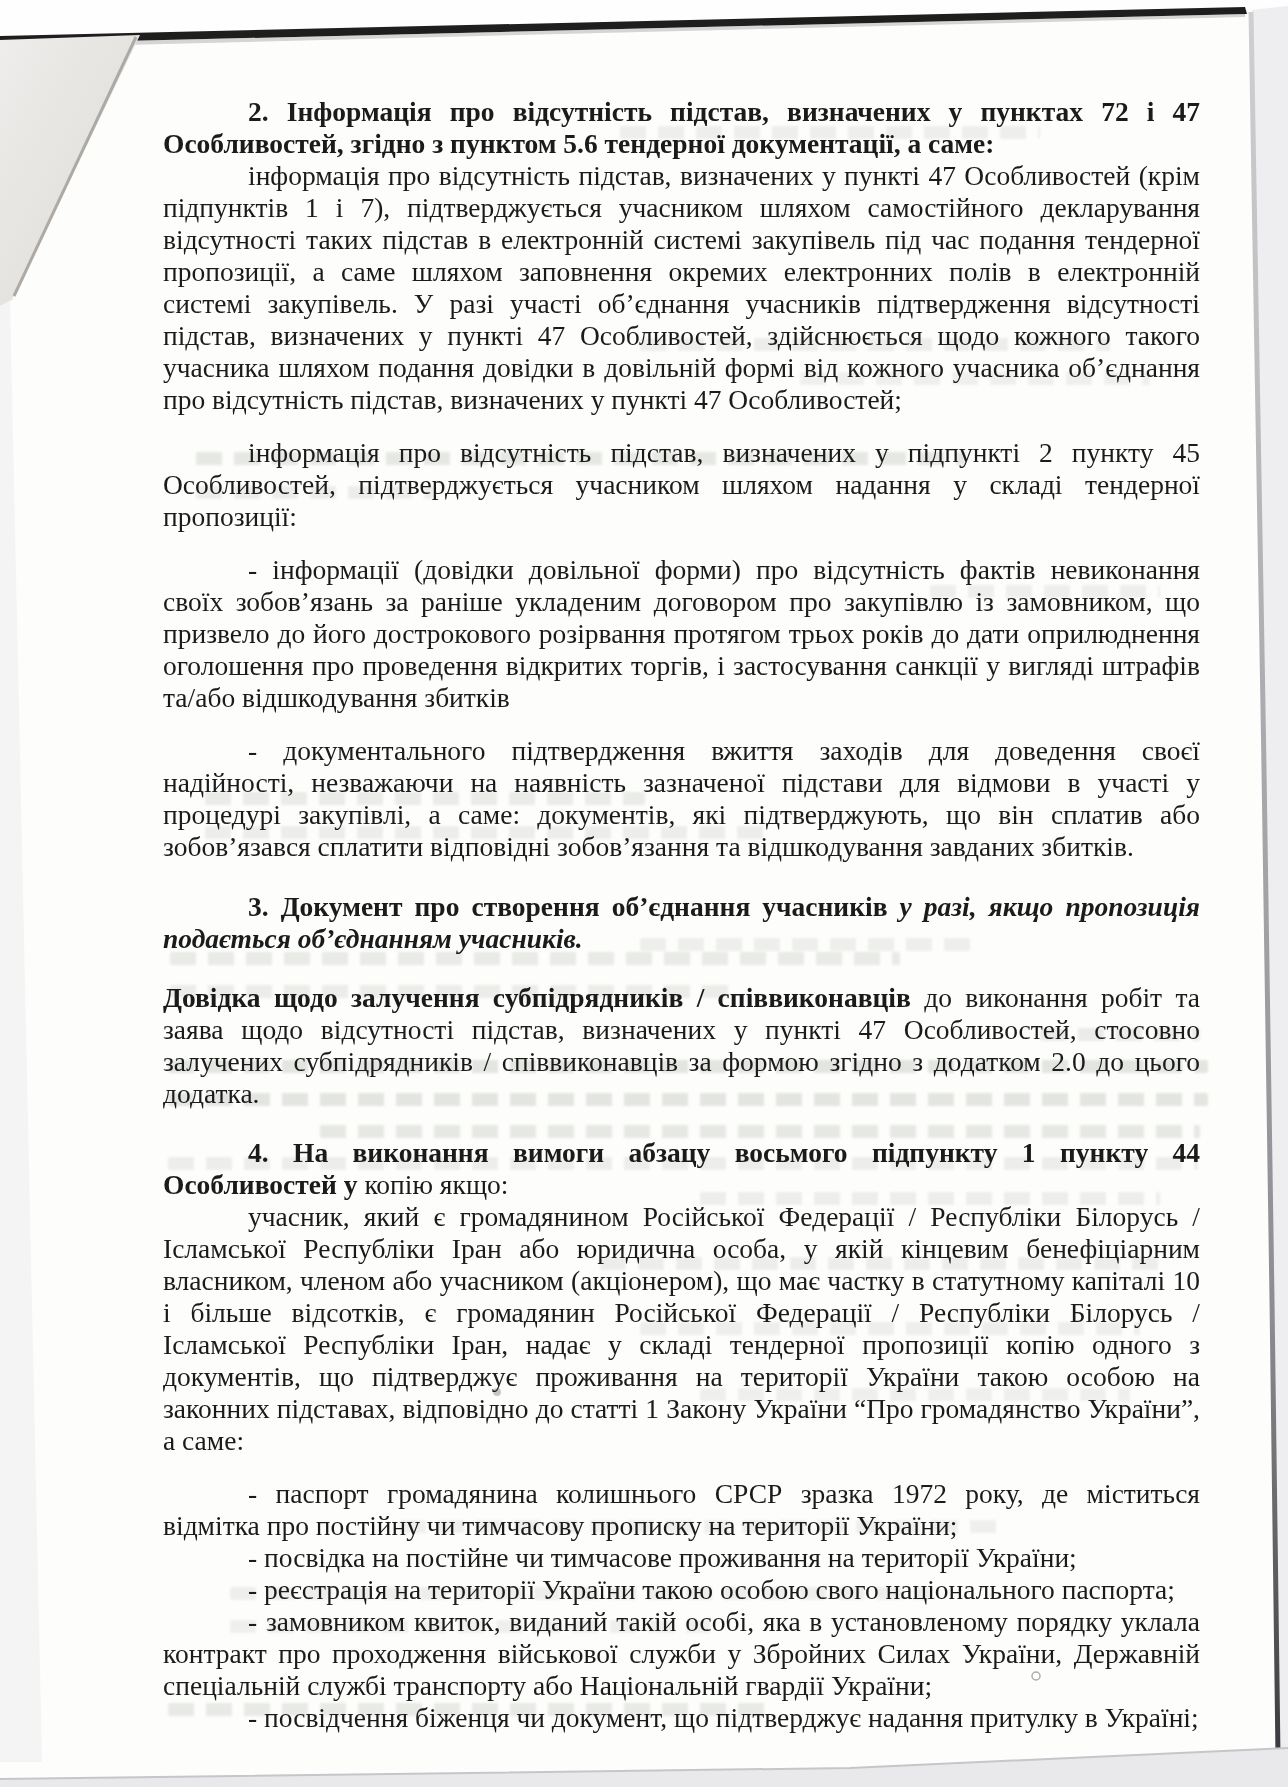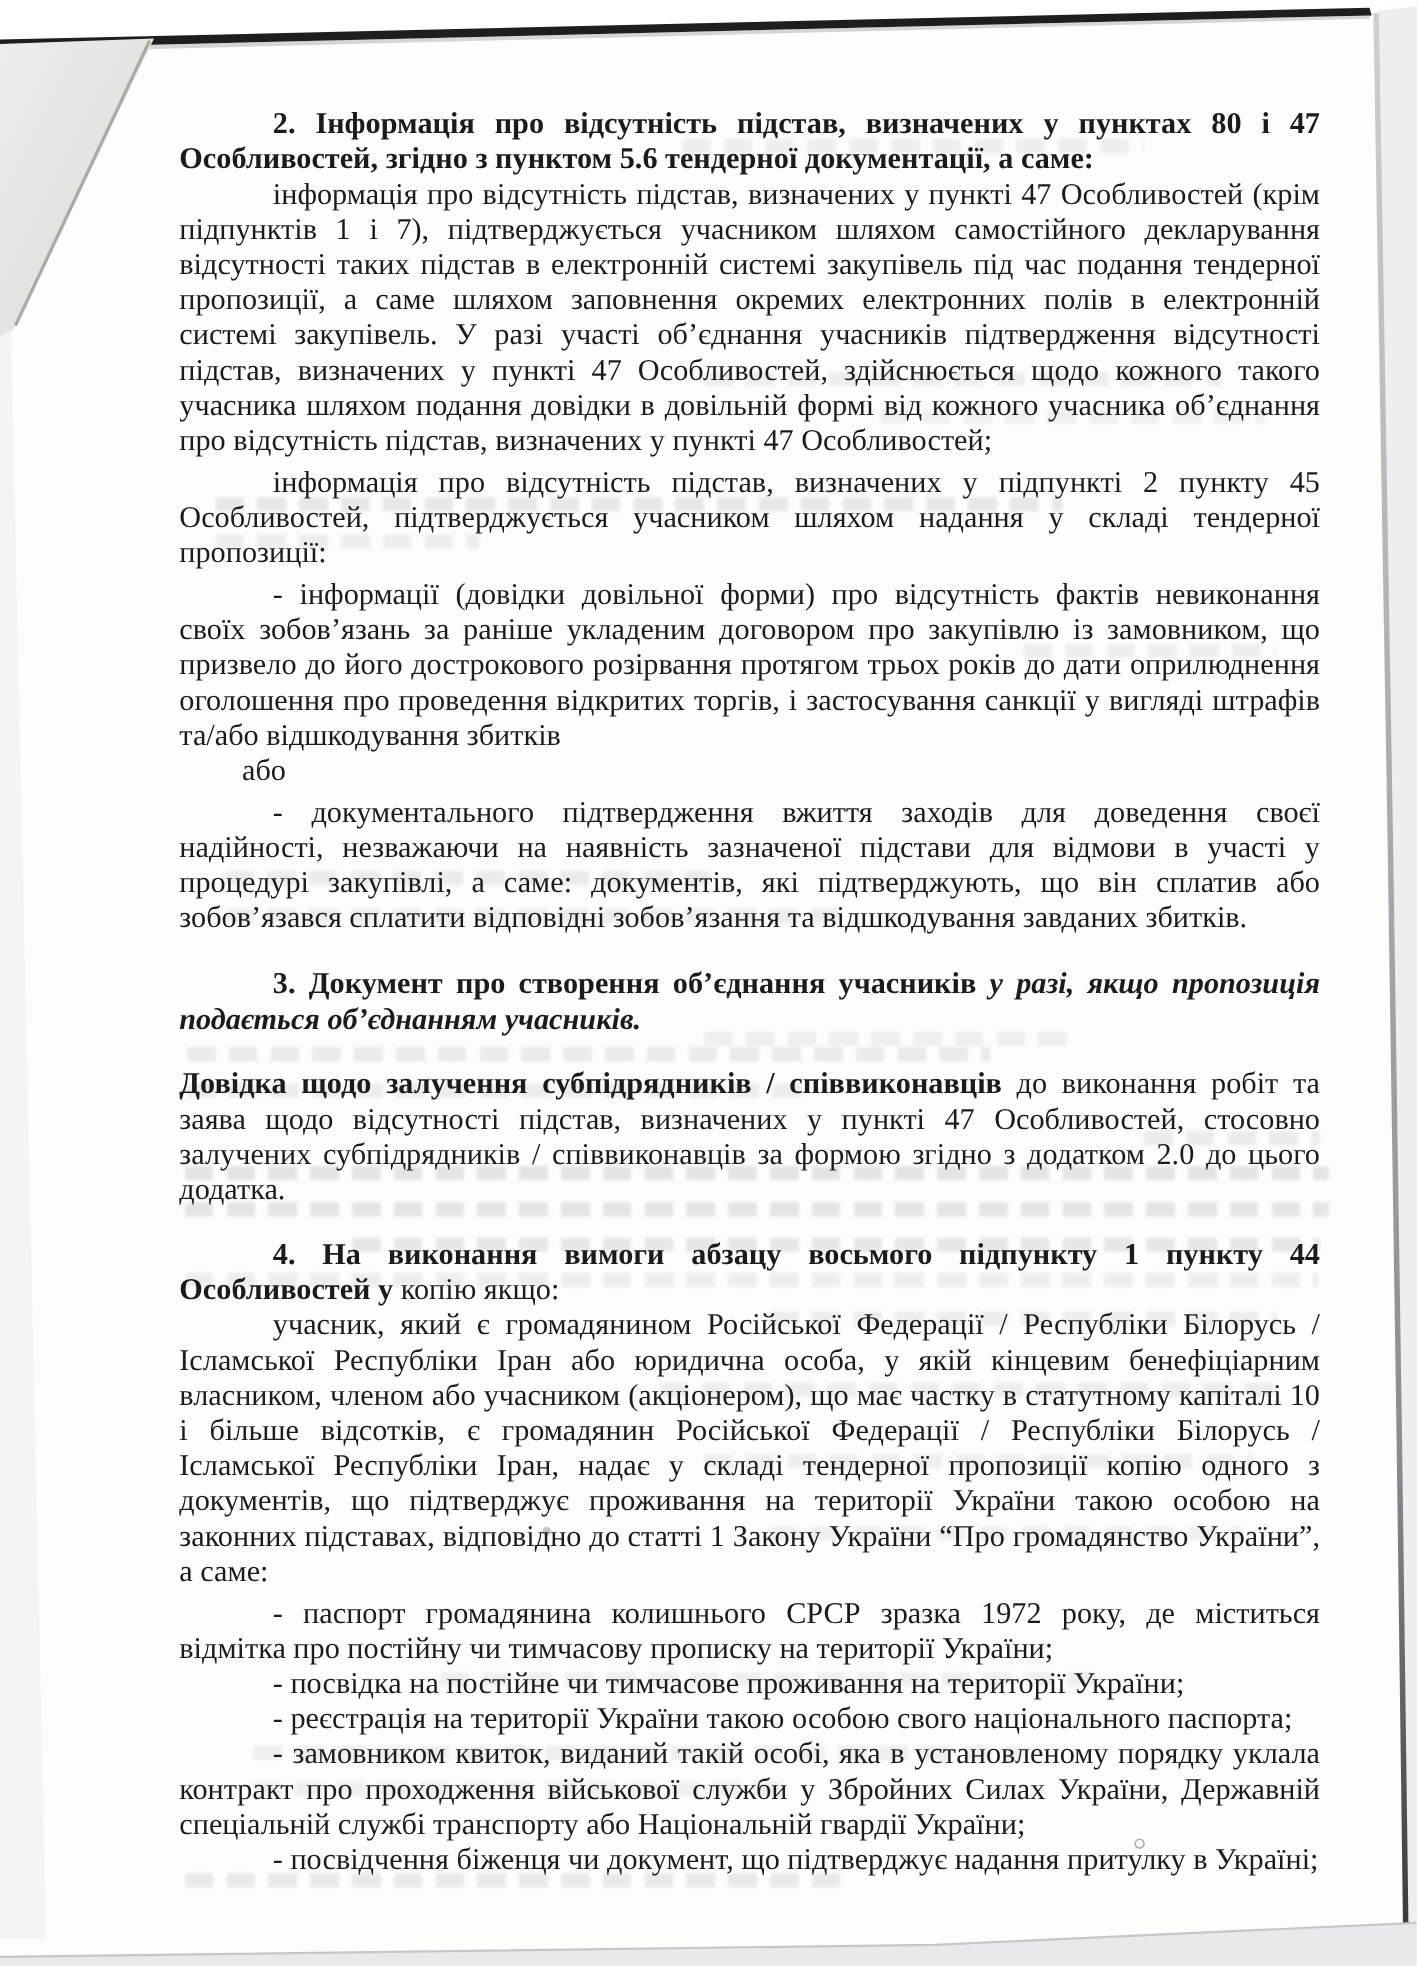--- a/index.html
+++ b/index.html
@@ -20,21 +20,21 @@
   }
   .content{
     position:absolute;left:163px;top:96px;width:1037px;
     font-size:27.5px;line-height:32px;color:#1b1b1b;
     text-align:justify;
   }
   .para{margin:0;text-align:justify;}
   .indent{text-indent:85px;}
   .bold{font-weight:700;}
   .bold-italic{font-weight:700;font-style:italic;}
-  .gap-top{margin-top:6px;}
+  .gap-top{margin-top:21px;}
   .gap-top-sm{margin-top:28px;}
   .gap-top-lg{margin-top:27px;}
   .abo{text-indent:57px;text-align:left;}
   .last-stretch{text-align-last:justify;}
 </style>
 </head>
 <body>
 
 <div class="page">
 
@@ -94,38 +94,35 @@
       <div class="ghost" style="left: 700px; top: 1388px; width: 430px; opacity: 0.11;"></div>
       <div class="ghost" style="left: 400px; top: 1520px; width: 600px; opacity: 0.11;"></div>
       <div class="ghost" style="left: 230px; top: 1587px; width: 700px; opacity: 0.12;"></div>
       <div class="ghost" style="left: 230px; top: 1620px; width: 480px; opacity: 0.11;"></div>
       <div class="ghost" style="left: 168px; top: 1703px; width: 600px; opacity: 0.17;"></div>
     </div>
 
   <div class="content">
 
     <p class="para indent bold">
-      <span>2. Інформація про відсутність підстав, визначених у пунктах 80 і 47 Особливостей, згідно з пунктом 5.6 тендерної документації, а саме:</span>
+      <span>2. Інформація про відсутність підстав, визначених у пунктах 72 і 47 Особливостей, згідно з пунктом 5.6 тендерної документації, а саме:</span>
     </p>
 
     <p class="para indent">
       <span>інформація про відсутність підстав, визначених у пункті 47 Особливостей (крім підпунктів 1 і 7), підтверджується учасником шляхом самостійного декларування відсутності таких підстав в електронній системі закупівель під час подання тендерної пропозиції, а саме шляхом заповнення окремих електронних полів в електронній системі закупівель. У разі участі об’єднання учасників підтвердження відсутності підстав, визначених у пункті 47 Особливостей, здійснюється щодо кожного такого учасника шляхом подання довідки в довільній формі від кожного учасника об’єднання про відсутність підстав, визначених у пункті 47 Особливостей;</span>
     </p>
 
     <p class="para indent gap-top">
       <span>інформація про відсутність підстав, визначених у підпункті 2 пункту 45 Особливостей, підтверджується учасником шляхом надання у складі тендерної пропозиції:</span>
     </p>
 
     <p class="para indent gap-top">
       <span>- інформації (довідки довільної форми) про відсутність фактів невиконання своїх зобов’язань за раніше укладеним договором про закупівлю із замовником, що призвело до його дострокового розірвання протягом трьох років до дати оприлюднення оголошення про проведення відкритих торгів, і застосування санкції у вигляді штрафів та/або відшкодування збитків</span>
     </p>
 
-    <p class="para abo">
-      <span>або</span>
-    </p>
 
     <p class="para indent gap-top">
       <span>- документального підтвердження вжиття заходів для доведення своєї надійності, незважаючи на наявність зазначеної підстави для відмови в участі у процедурі закупівлі, а саме: документів, які підтверджують, що він сплатив або зобов’язався сплатити відповідні зобов’язання та відшкодування завданих збитків.</span>
     </p>
 
     <p class="para indent gap-top-sm">
       <span class="bold">3. Документ про створення об’єднання учасників </span><span class="bold-italic">у разі, якщо пропозиція подається об’єднанням учасників.</span>
     </p>
 
     <p class="para gap-top-lg">

